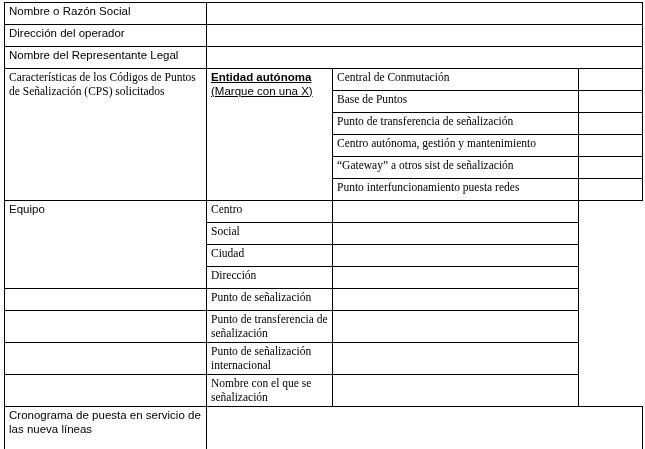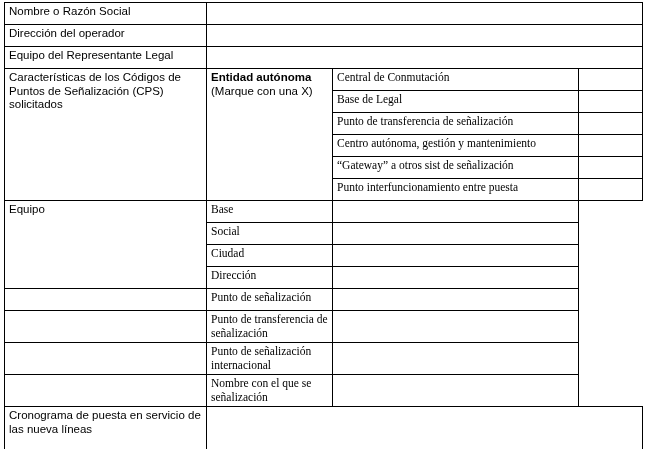--- a/index.html
+++ b/index.html
@@ -35,24 +35,24 @@
     font-size: 11.5px;
   }
   
   col.c1 { width: 202px; }
   col.c2 { width: 126px; }
   col.c3 { width: 246px; }
   col.c4 { width: 64px; }
 
   td.label-cell { height: 17px; }
   td.blank { }
-  td.bold { font-weight: bold; }
+  td.bold { font-weight: bold; text-decoration: underline; }
   td.sub { padding-left: 10px; margin-left: 20px; }
   td.tall { height: 17px; font-family: Liberation Serif, serif; }
-  .cps-cell { line-height: 1.25; }
+  .cps-cell { line-height: 1.25; font-family: Liberation Serif, serif; }
   .crono-cell { line-height: 1.25; }
   .big-empty { height: 127px; }
 </style>
 </head>
 <body>
 
 <div id="form-wrap">
   <table class="form">
     <colgroup>
       <col class="c1">
@@ -63,57 +63,57 @@
     <tbody>
       <tr>
         <td class="label-cell">Nombre o Razón Social</td>
         <td class="blank" colspan="3"></td>
       </tr>
       <tr>
         <td class="label-cell">Dirección del operador</td>
         <td class="blank" colspan="3"></td>
       </tr>
       <tr>
-        <td class="label-cell">Equipo del Representante Legal</td>
+        <td class="label-cell">Nombre del Representante Legal</td>
         <td class="blank" colspan="3"></td>
       </tr>
 
       <tr>
         <td class="cps-cell" rowspan="6">Características de los Códigos de Puntos de Señalización (CPS) solicitados</td>
         <td class="bold" rowspan="6">
           <div>Entidad autónoma</div>
           <div style="font-weight:normal;">(Marque con una X)</div>
         </td>
         <td class="tall">Central de Conmutación</td>
         <td class="tall"></td>
       </tr>
       <tr>
-        <td class="tall">Base de Legal</td>
+        <td class="tall">Base de Puntos</td>
         <td class="tall"></td>
       </tr>
       <tr>
         <td class="tall">Punto de transferencia de señalización</td>
         <td class="tall"></td>
       </tr>
       <tr>
         <td class="tall">Centro autónoma, gestión y mantenimiento</td>
         <td class="tall"></td>
       </tr>
       <tr>
         <td class="tall">“Gateway” a otros sist de señalización</td>
         <td class="tall"></td>
       </tr>
       <tr>
-        <td class="tall">Punto interfuncionamiento entre puesta</td>
+        <td class="tall">Punto interfuncionamiento puesta redes</td>
         <td class="tall"></td>
       </tr>
 
       <tr>
         <td class="sub" rowspan="4">Equipo</td>
-        <td class="tall">Base</td>
+        <td class="tall">Centro</td>
         <td class="tall"></td>
       </tr>
       <tr>
         <td class="tall">Social</td>
         <td class="tall"></td>
       </tr>
       <tr>
         <td class="tall">Ciudad</td>
         <td class="tall"></td>
       </tr>

